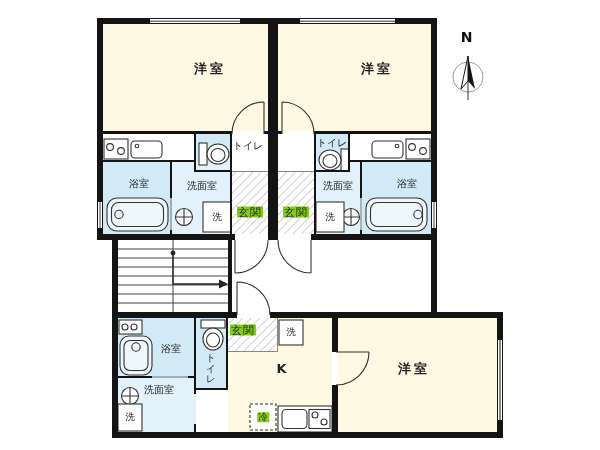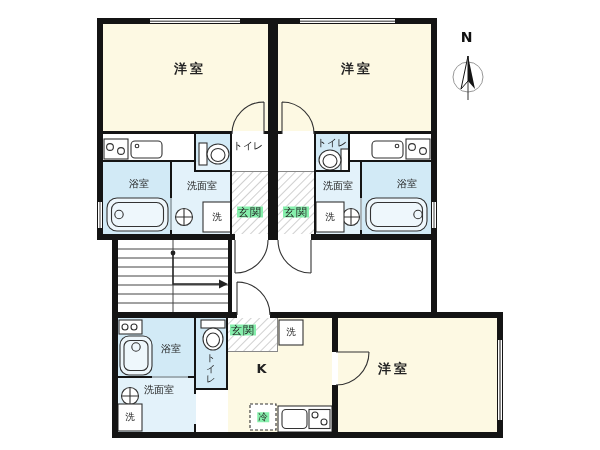--- a/index.html
+++ b/index.html
@@ -5,24 +5,24 @@
   html,body{margin:0;padding:0;background:#ffffff;}
   #stage{
     position:relative;width:600px;height:450px;background:#ffffff;overflow:hidden;
     font-family:"DejaVu Sans","Liberation Sans",sans-serif;color:#222;
   }
   #plan-svg{position:absolute;left:0;top:0;}
   .lbl{
     position:absolute;transform:translate(-50%,-50%);
     font-size:11px;line-height:1;white-space:nowrap;color:#222;letter-spacing:1px;
   }
-  .lbl.big{font-size:13px;font-weight:bold;letter-spacing:3px;}
+  .lbl.big{font-size:13px;font-weight:bold;letter-spacing:3px;margin-left:20px;}
   .lbl.small{font-size:10px;letter-spacing:0;}
   .lbl.tiny{font-size:9.5px;letter-spacing:0;}
-  .lbl.chip{background:#86efac;padding:0 1px;}
+  .lbl.chip{background:#84cc16;padding:0 1px;}
   .lbl.vert{writing-mode:vertical-rl;text-orientation:upright;letter-spacing:0;font-size:9.5px;}
   .lbl.north{font-size:14px;font-weight:bold;color:#111;}
 </style>
 </head>
 <body>
 
 <div id="stage">
 
   <svg id="plan-svg" width="600" height="450" viewBox="0 0 600 450">
 

